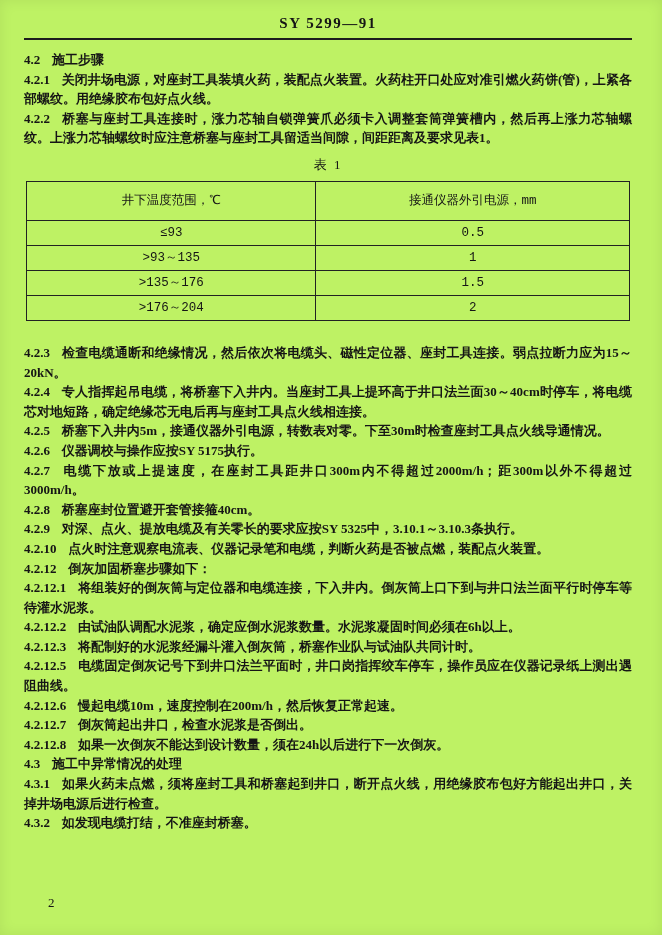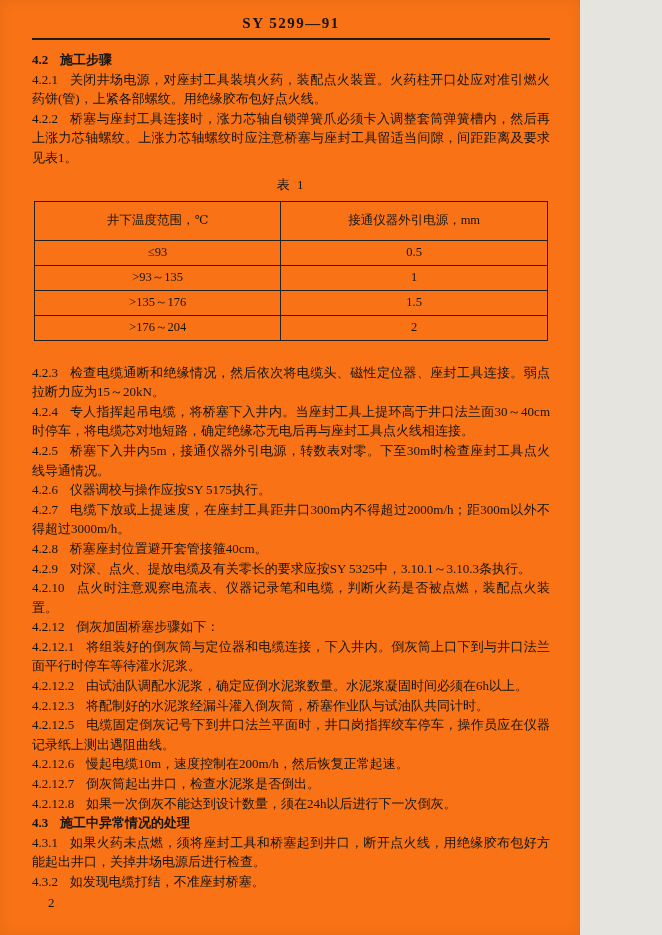--- a/index.html
+++ b/index.html
@@ -3,55 +3,56 @@
 <meta charset="utf-8">
 <style>
   * { margin: 0; padding: 0; box-sizing: border-box; }
   html, body { width: 662px; height: 935px; }
   body {
     background: #e6e4de;
     font-family: "Liberation Serif", "DejaVu Serif", serif;
   }
   .page {
     position: relative;
-    width: 580px;
+    width: 662px;
     height: 935px;
-    background: #f97316;
+    background: #bef264;
     color: #151515;
-    padding: 12px 30px 0 32px;
+    padding: 12px 30px 0 24px;
     box-shadow: inset 0 0 14px rgba(0,0,0,0.08);
     overflow: hidden;
   }
   .doc-header {
     text-align: center;
     font-weight: bold;
     font-size: 15px;
     letter-spacing: 1.5px;
     padding-top: 3px;
   }
   .header-rule {
     border: none;
     border-top: 2px solid #1d1d1d;
     margin: 6px 0 10px 0;
   }
   .para {
     font-size: 13px;
     line-height: 19.6px;
     text-align: justify;
+    font-weight: bold;
   }
   .para .num { margin-right: 0.9em; white-space: nowrap; }
   .para.heading { font-weight: bold; }
   .table-block { margin: 6px 2px 22px 2px; }
   .table-caption {
     text-align: center;
     font-size: 13px;
     margin: 8px 0 7px 0;
     letter-spacing: 2px;
   }
-  table.t1 { width: 100%; border-collapse: collapse; }
+  table.t1 { width: 100%; border-collapse: collapse; font-family: Liberation Mono, monospace; }
   table.t1 th, table.t1 td {
     border: 1px solid #222;
     text-align: center;
     font-weight: normal;
     font-size: 12.5px;
     padding: 2px 4px;
   }
   table.t1 th { height: 39px; }
   table.t1 td { height: 25px; text-align: center; }
   table.t1 th:first-child, table.t1 td:first-child { width: 48%; }

